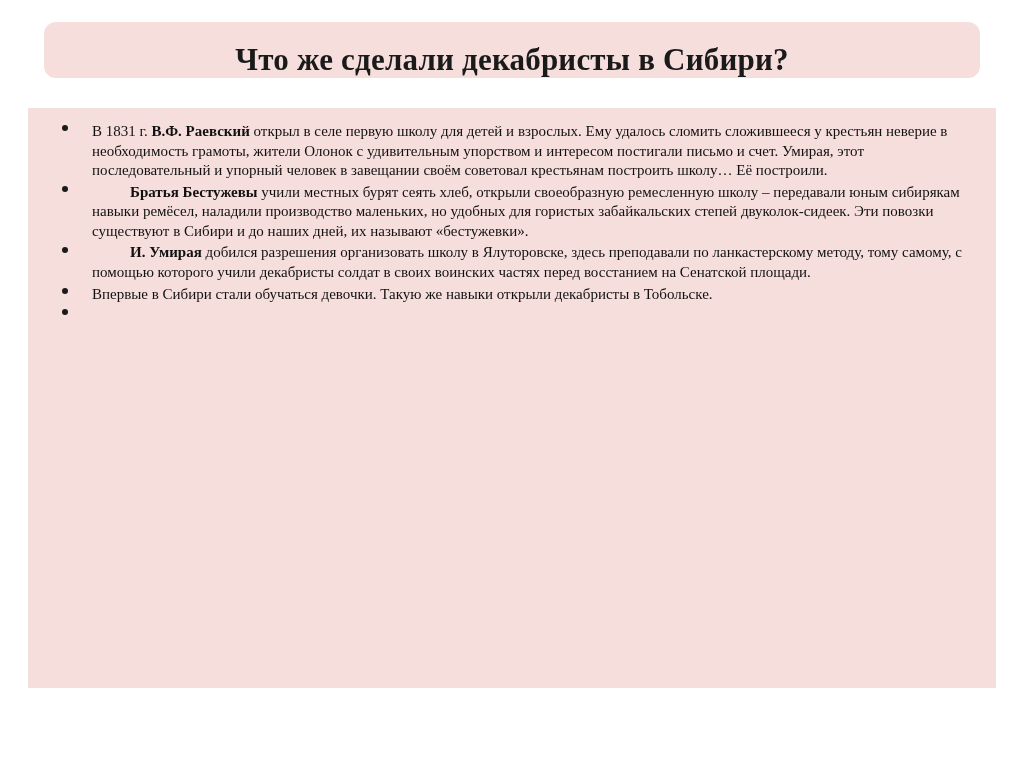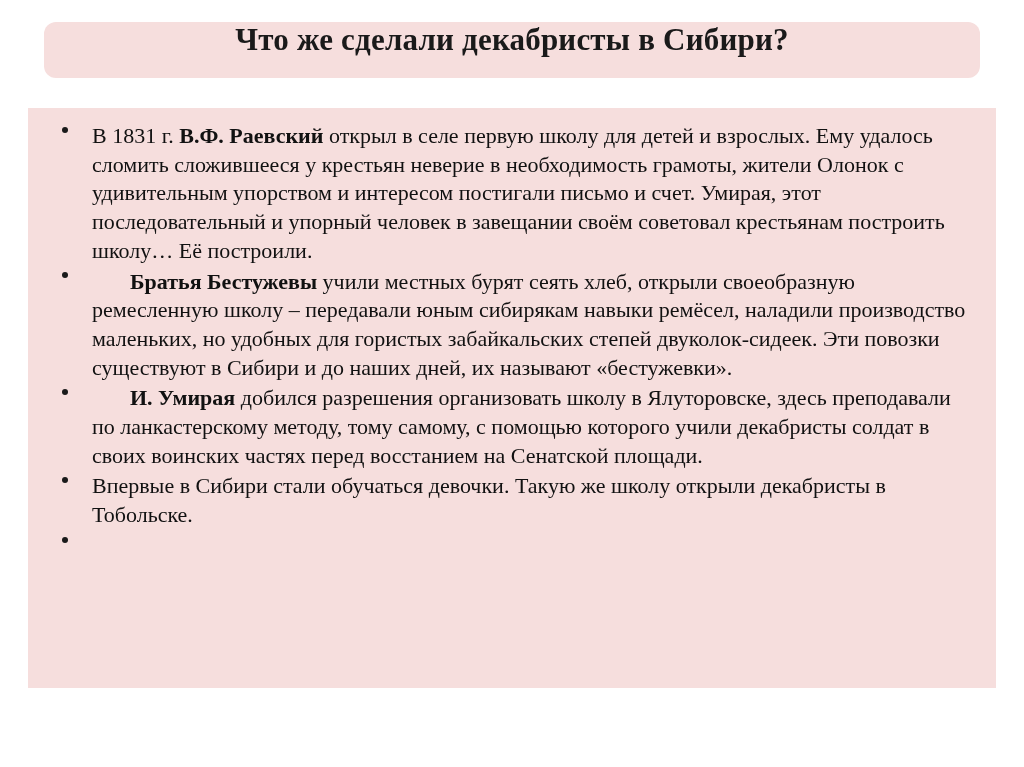--- a/index.html
+++ b/index.html
@@ -22,21 +22,21 @@
   }
   .title-box {
     position: absolute;
     left: 44px;
     top: 22px;
     width: 936px;
     height: 56px;
     background: #f6dedd;
     border-radius: 12px;
     display: flex;
-    align-items: flex-start;
+    align-items: flex-end;
     justify-content: center;
   }
   .title-text {
     font-family: "Liberation Serif", serif;
     font-size: 31px;
     font-weight: bold;
     color: #1a1a1a;
     letter-spacing: 0.2px;
     white-space: nowrap;
   }
@@ -52,21 +52,21 @@
   }
   ul.bullets {
     list-style: none;
     margin: 0;
     padding: 0;
   }
   ul.bullets > li {
     position: relative;
     padding-left: 46px;
     margin-bottom: 2px;
-    font-size: 22px;
+    font-size: 15px;
     line-height: 1.305;
     color: #111111;
     text-align: left;
   }
   ul.bullets > li .dot {
     position: absolute;
     left: 16px;
     top: 0.22em;
     width: 6px;
     height: 6px;
@@ -94,18 +94,18 @@
 
   <div class="title-box">
     <div class="title-text">Что же сделали декабристы в Сибири?</div>
   </div>
 
   <div class="body-box">
     <ul class="bullets" id="bullet-list">
         <li><span class="dot"></span><span class="para"><span>В 1831 г. </span><b>В.Ф. Раевский </b><span>открыл в селе первую школу для детей и взрослых. Ему удалось сломить сложившееся у крестьян неверие в необходимость грамоты, жители Олонок с удивительным упорством и интересом постигали письмо и счет. Умирая, этот последовательный и упорный человек в завещании своём советовал крестьянам построить школу… Её построили.</span></span></li>
         <li><span class="dot"></span><span class="para"><span class="indent"></span><b>Братья Бестужевы </b><span>учили местных бурят сеять хлеб, открыли своеобразную ремесленную школу – передавали юным сибирякам навыки ремёсел, наладили производство маленьких, но удобных для гористых забайкальских степей двуколок-сидеек. Эти повозки существуют в Сибири и до наших дней, их называют «бестужевки».</span></span></li>
         <li><span class="dot"></span><span class="para"><span class="indent"></span><b>И. Умирая </b><span>добился разрешения организовать школу в Ялуторовске, здесь преподавали по ланкастерскому методу, тому самому, с помощью которого учили декабристы солдат в своих воинских частях перед восстанием на Сенатской площади.</span></span></li>
-        <li><span class="dot"></span><span class="para"><span>Впервые в Сибири стали обучаться девочки. Такую же школу открыли декабристы в Тобольске.</span></span></li>
+        <li><span class="dot"></span><span class="para"><span>Впервые в Сибири стали обучаться девочки. Такую же навыки открыли декабристы в Тобольске.</span></span></li>
         <li class="empty"><span class="dot"></span><span class="para"></span></li>
       </ul>
   </div>
 
 </div>
 
 </body></html>

